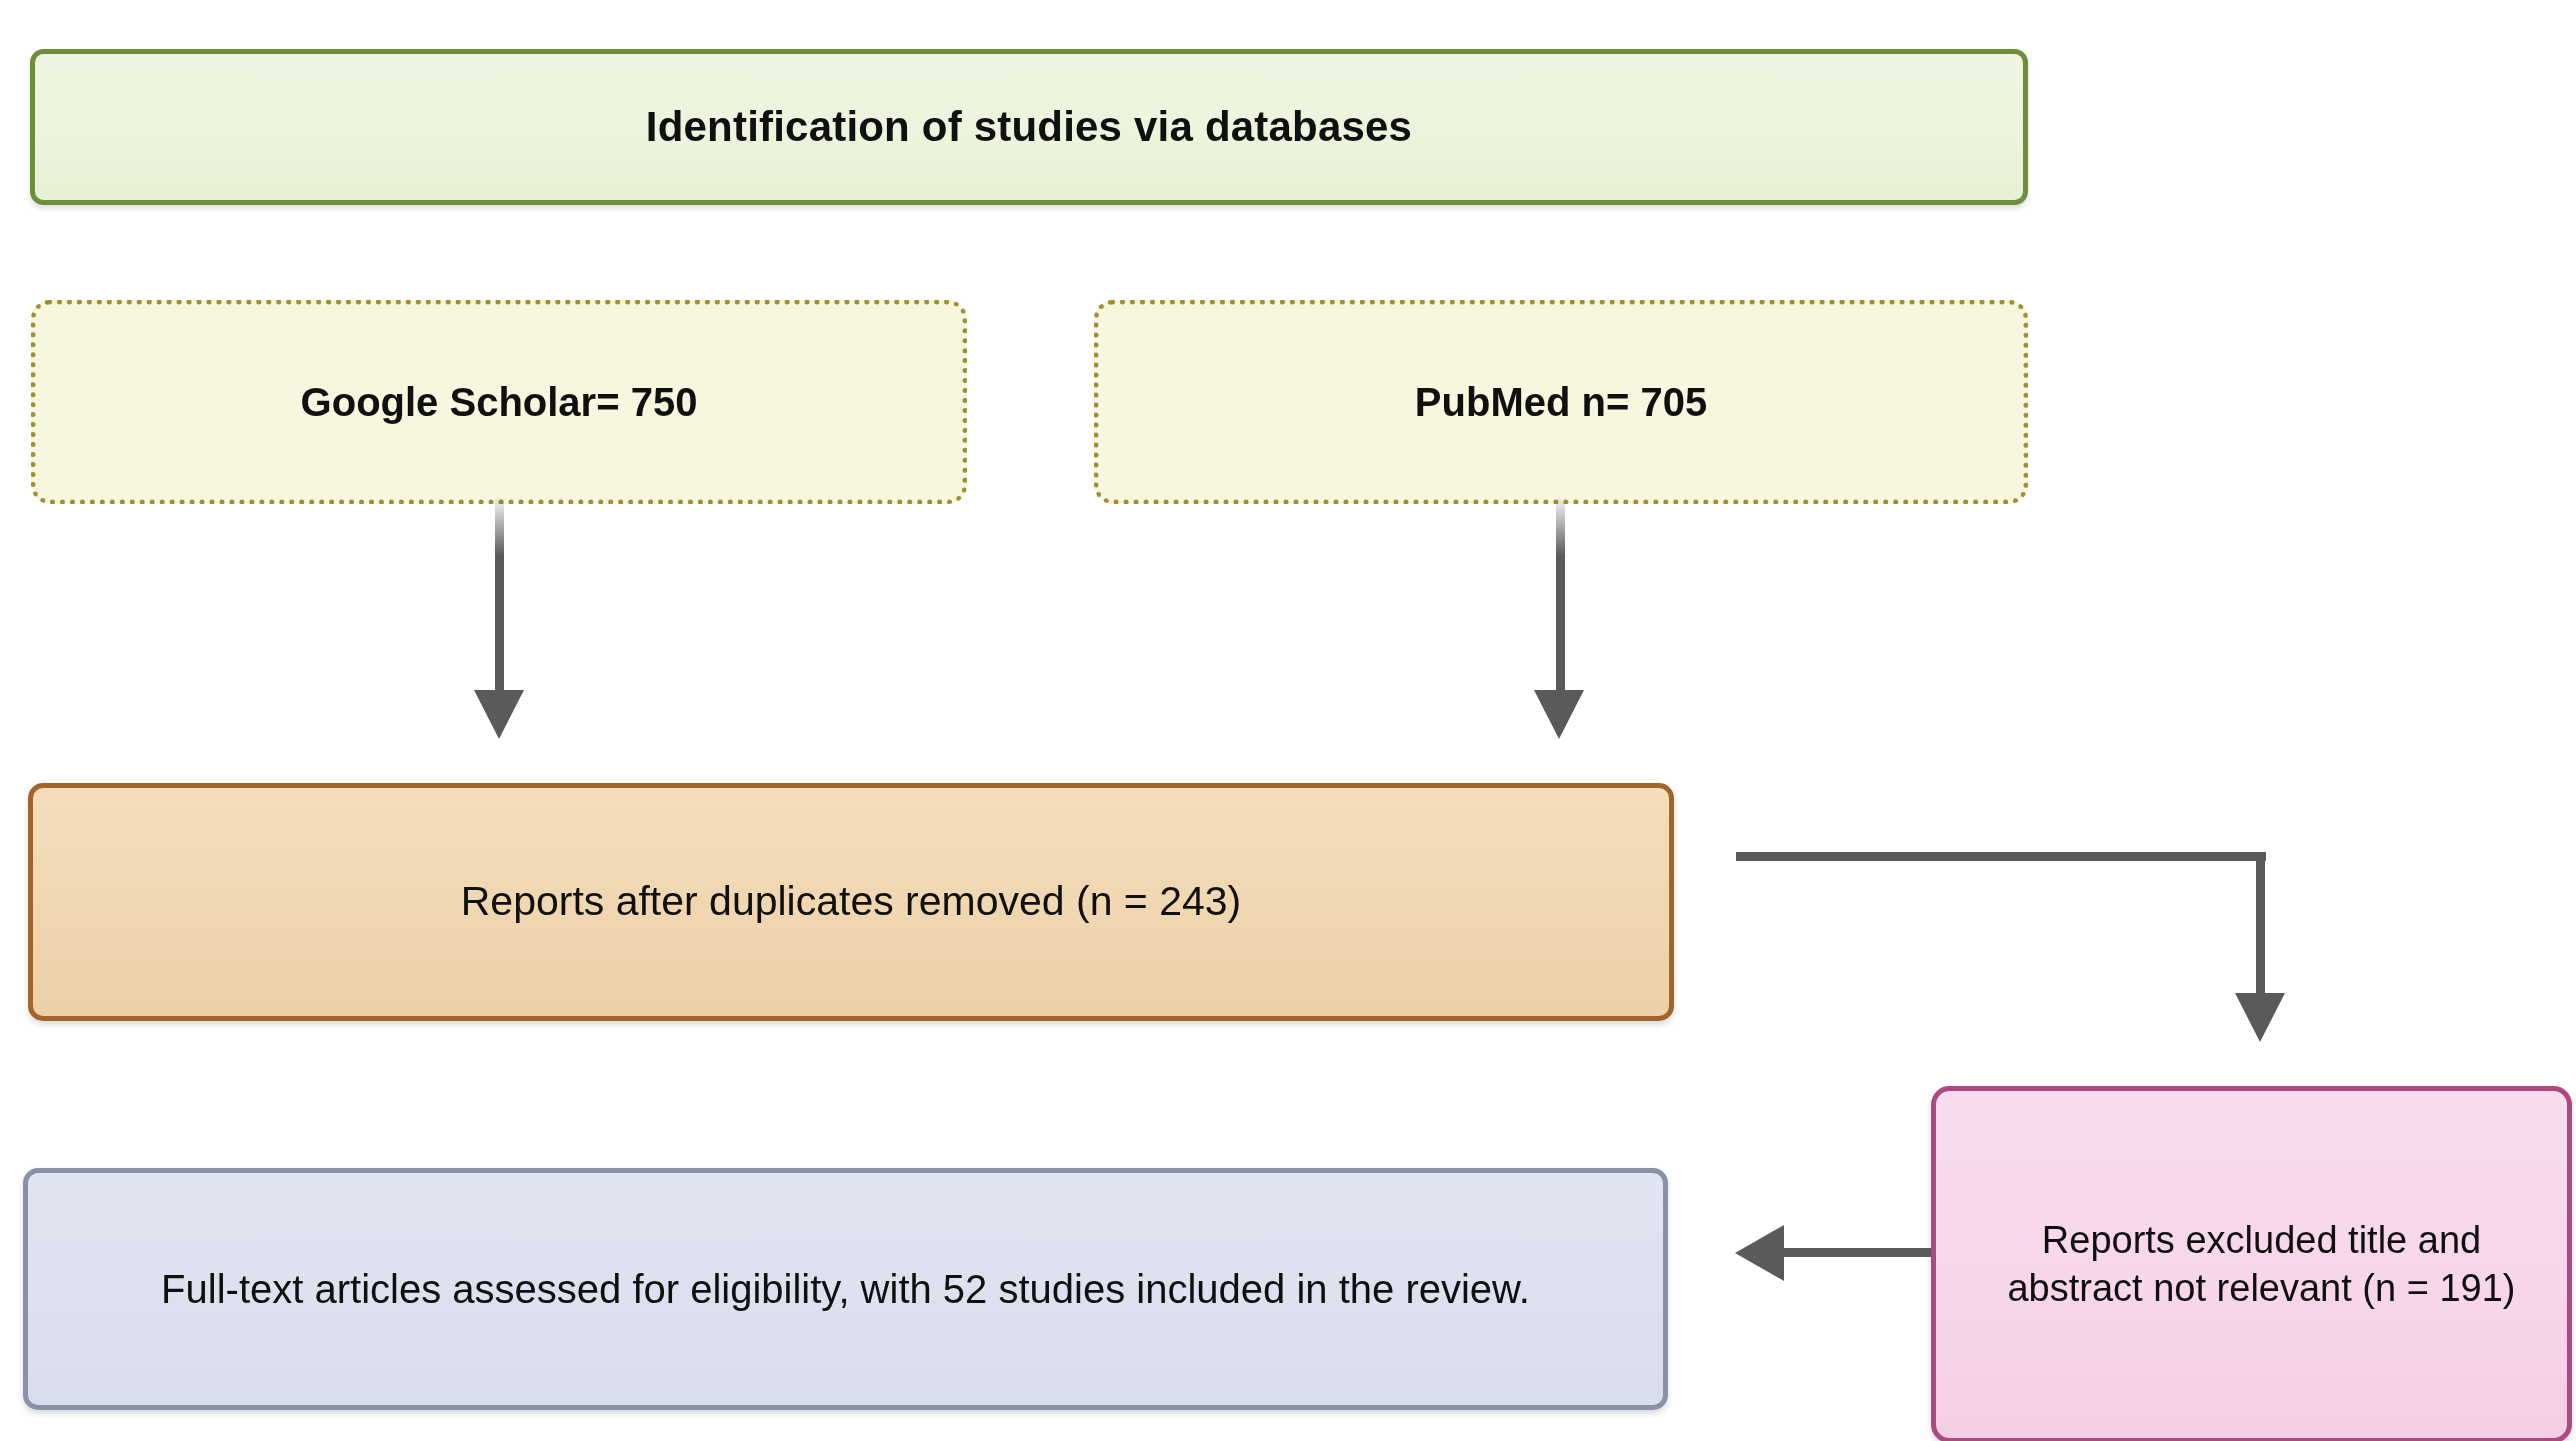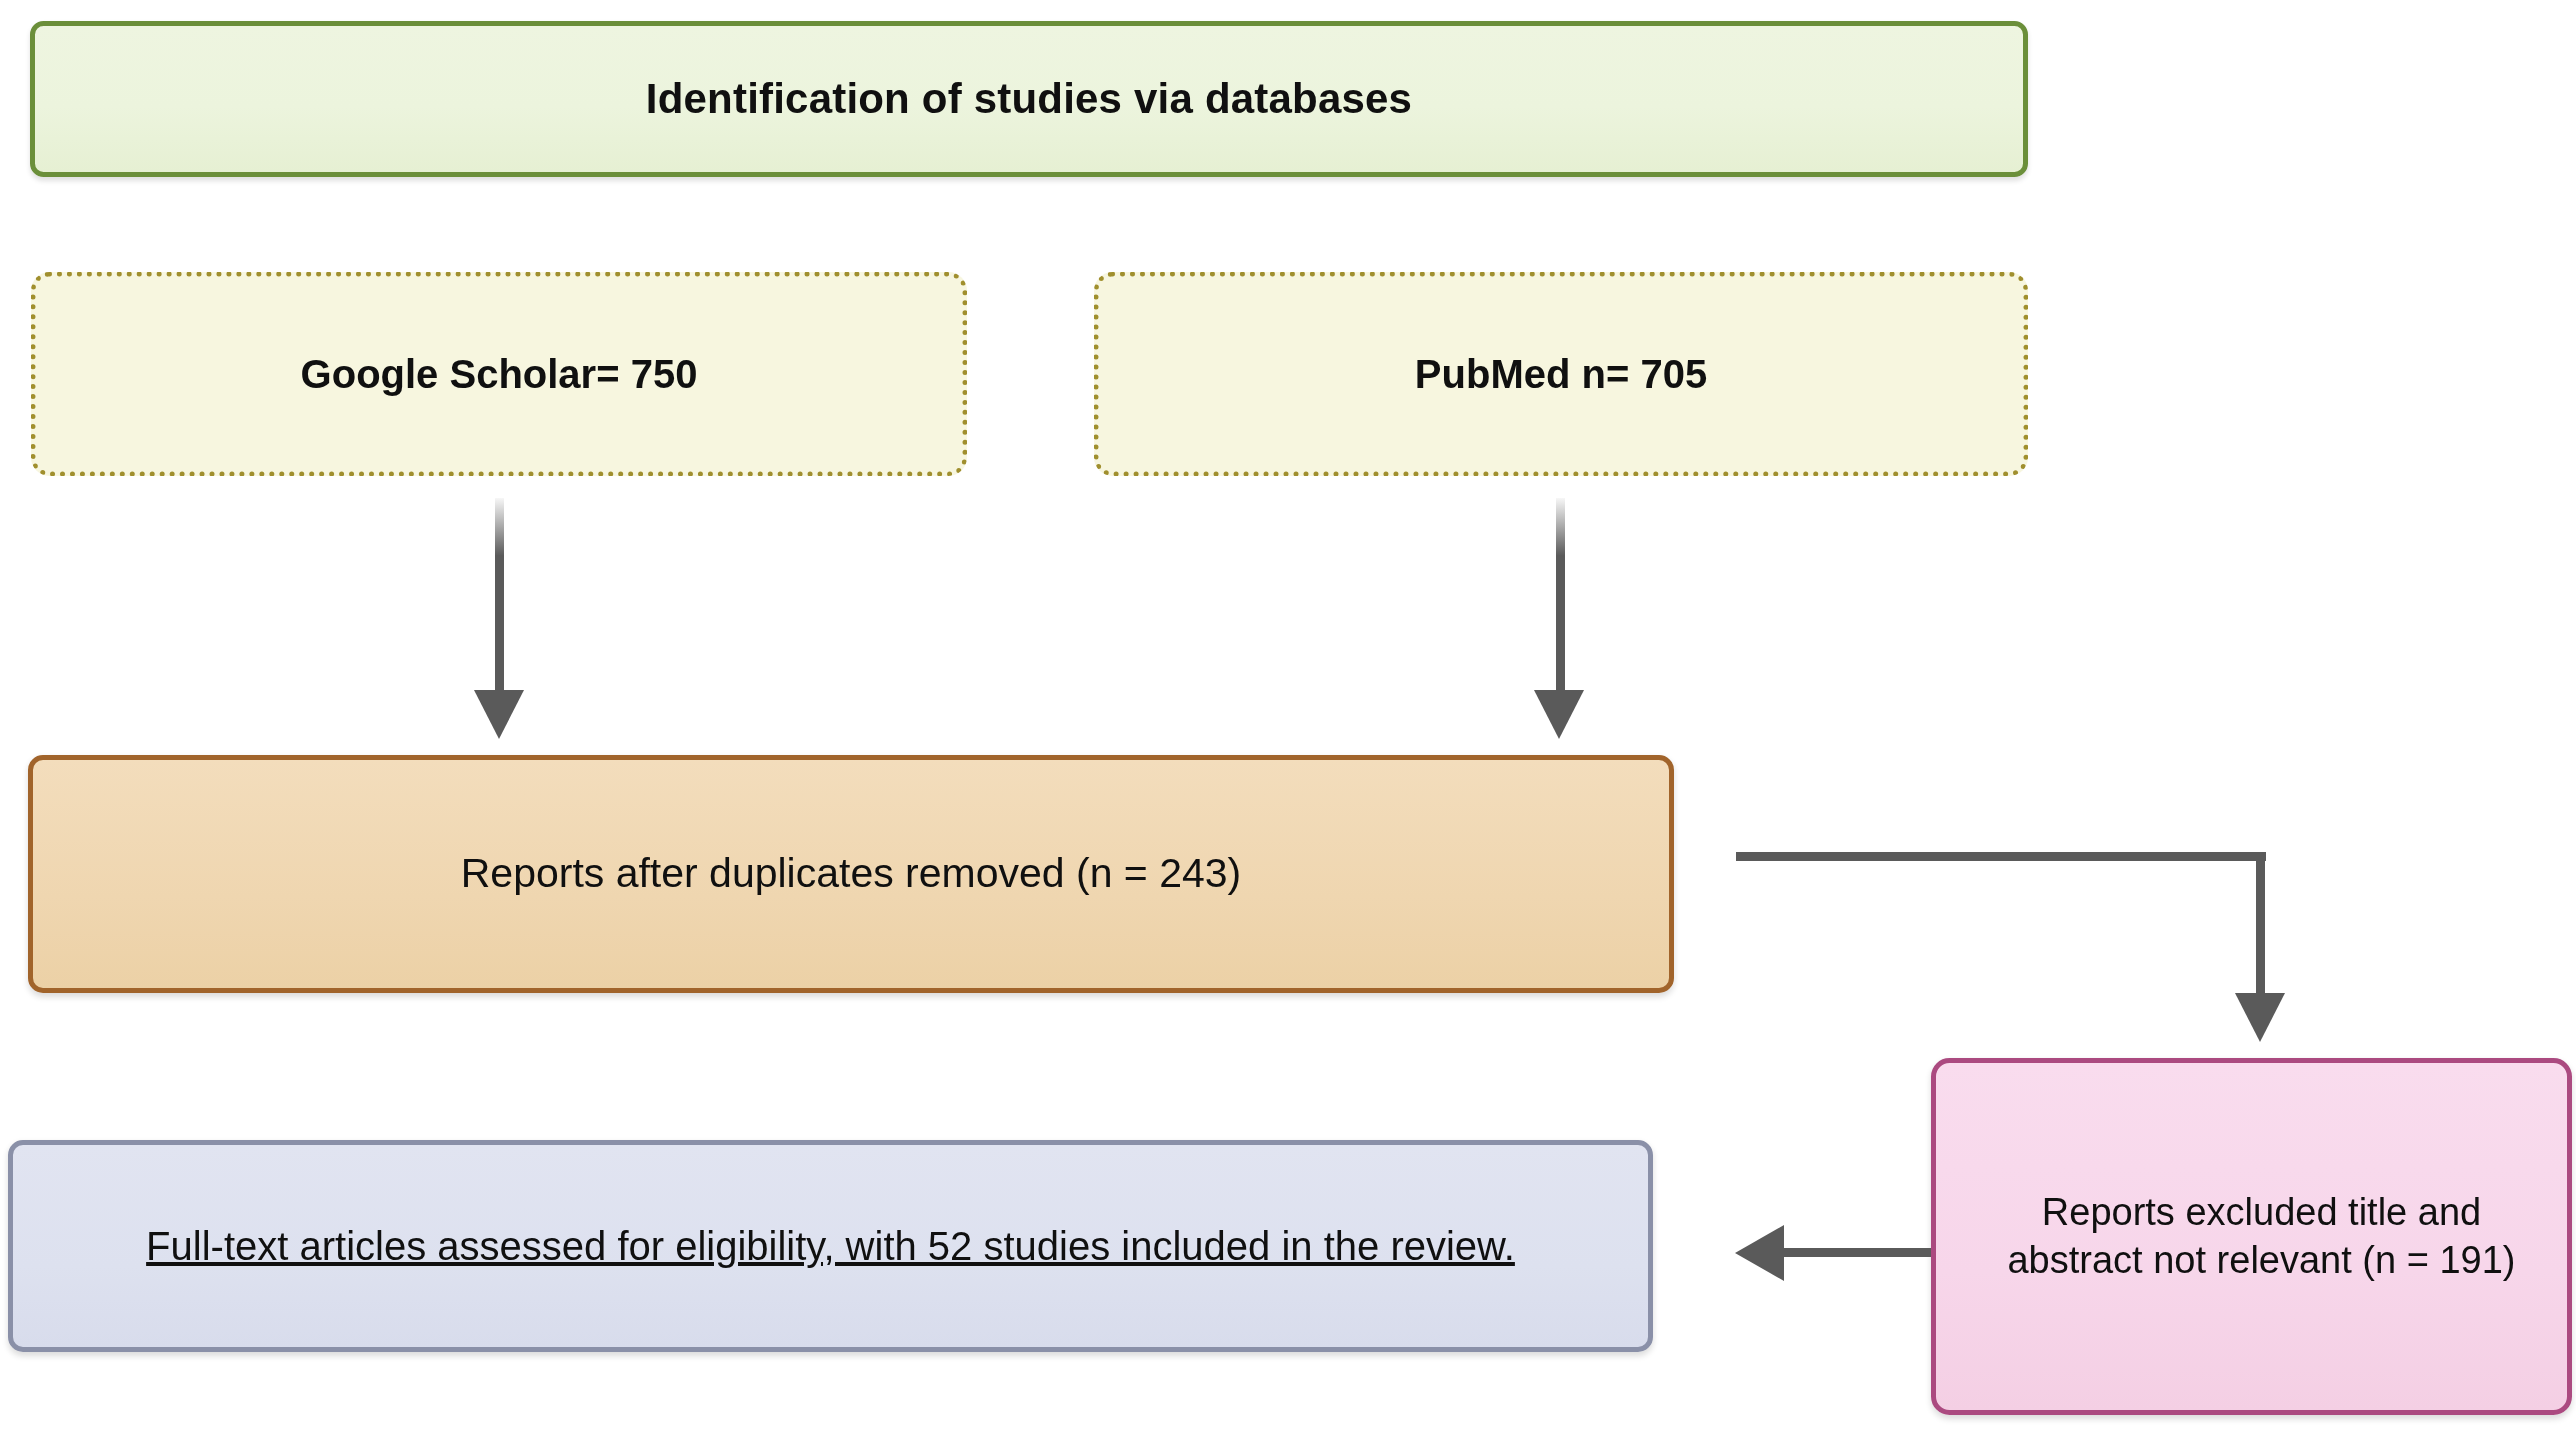--- a/index.html
+++ b/index.html
@@ -26,20 +26,21 @@
 
   .node {
     position: absolute;
     box-sizing: border-box;
     display: flex;
     align-items: center;
     justify-content: center;
     text-align: center;
     color: #101010;
     line-height: 1.25;
+    margin-top: 28px;
   }
 
   .node .txt {
     display: block;
     width: 100%;
     padding: 0 22px;
   }
 
   
   #node-header {
@@ -97,30 +98,29 @@
     background: linear-gradient(180deg, #f9dcee 0%, #f7d6ea 60%, #f4cfe4 100%);
     border: 5px solid #ab4a80;
     border-radius: 18.5px;
     box-shadow: 0 3.4px 5.9px rgba(0,0,0,0.14);
     font-size: 38px;
     padding-left: 20px;
   }
 
   
   #node-included {
-    left: 8px;
+    left: 23px;
     top: 1140px;
     width: 1645px;
-    height: 212px;
+    height: 242px;
     background: linear-gradient(180deg, #e1e4f1 0%, #dde1ef 60%, #d8dcec 100%);
     border: 5px solid #8a90a8;
     border-radius: 15px;
     box-shadow: 0 3.4px 5.9px rgba(0,0,0,0.14);
     font-size: 40px;
-    text-decoration: underline;
   }
   #node-included .txt { padding: 0 76px; }
 
   
   .conn {
     position: absolute;
     pointer-events: none;
   }
   .vline {
     position: absolute;

